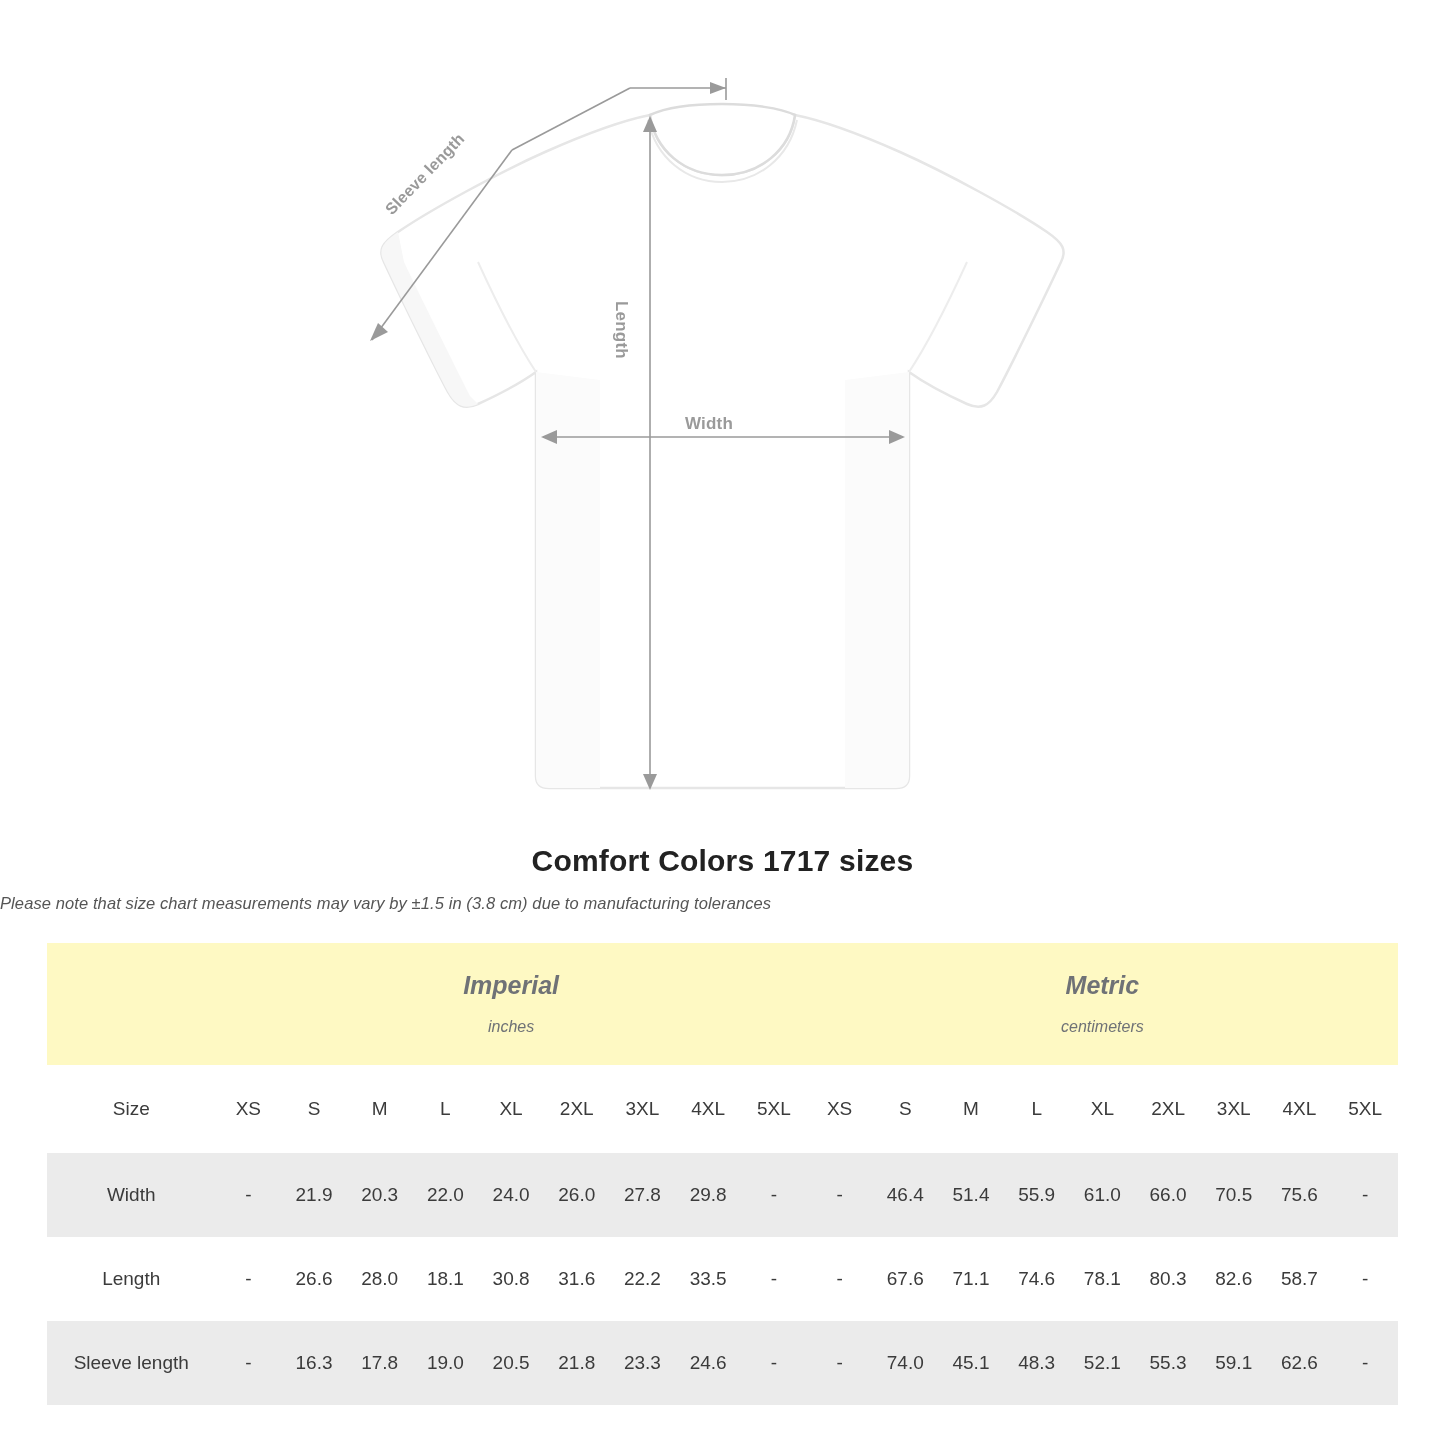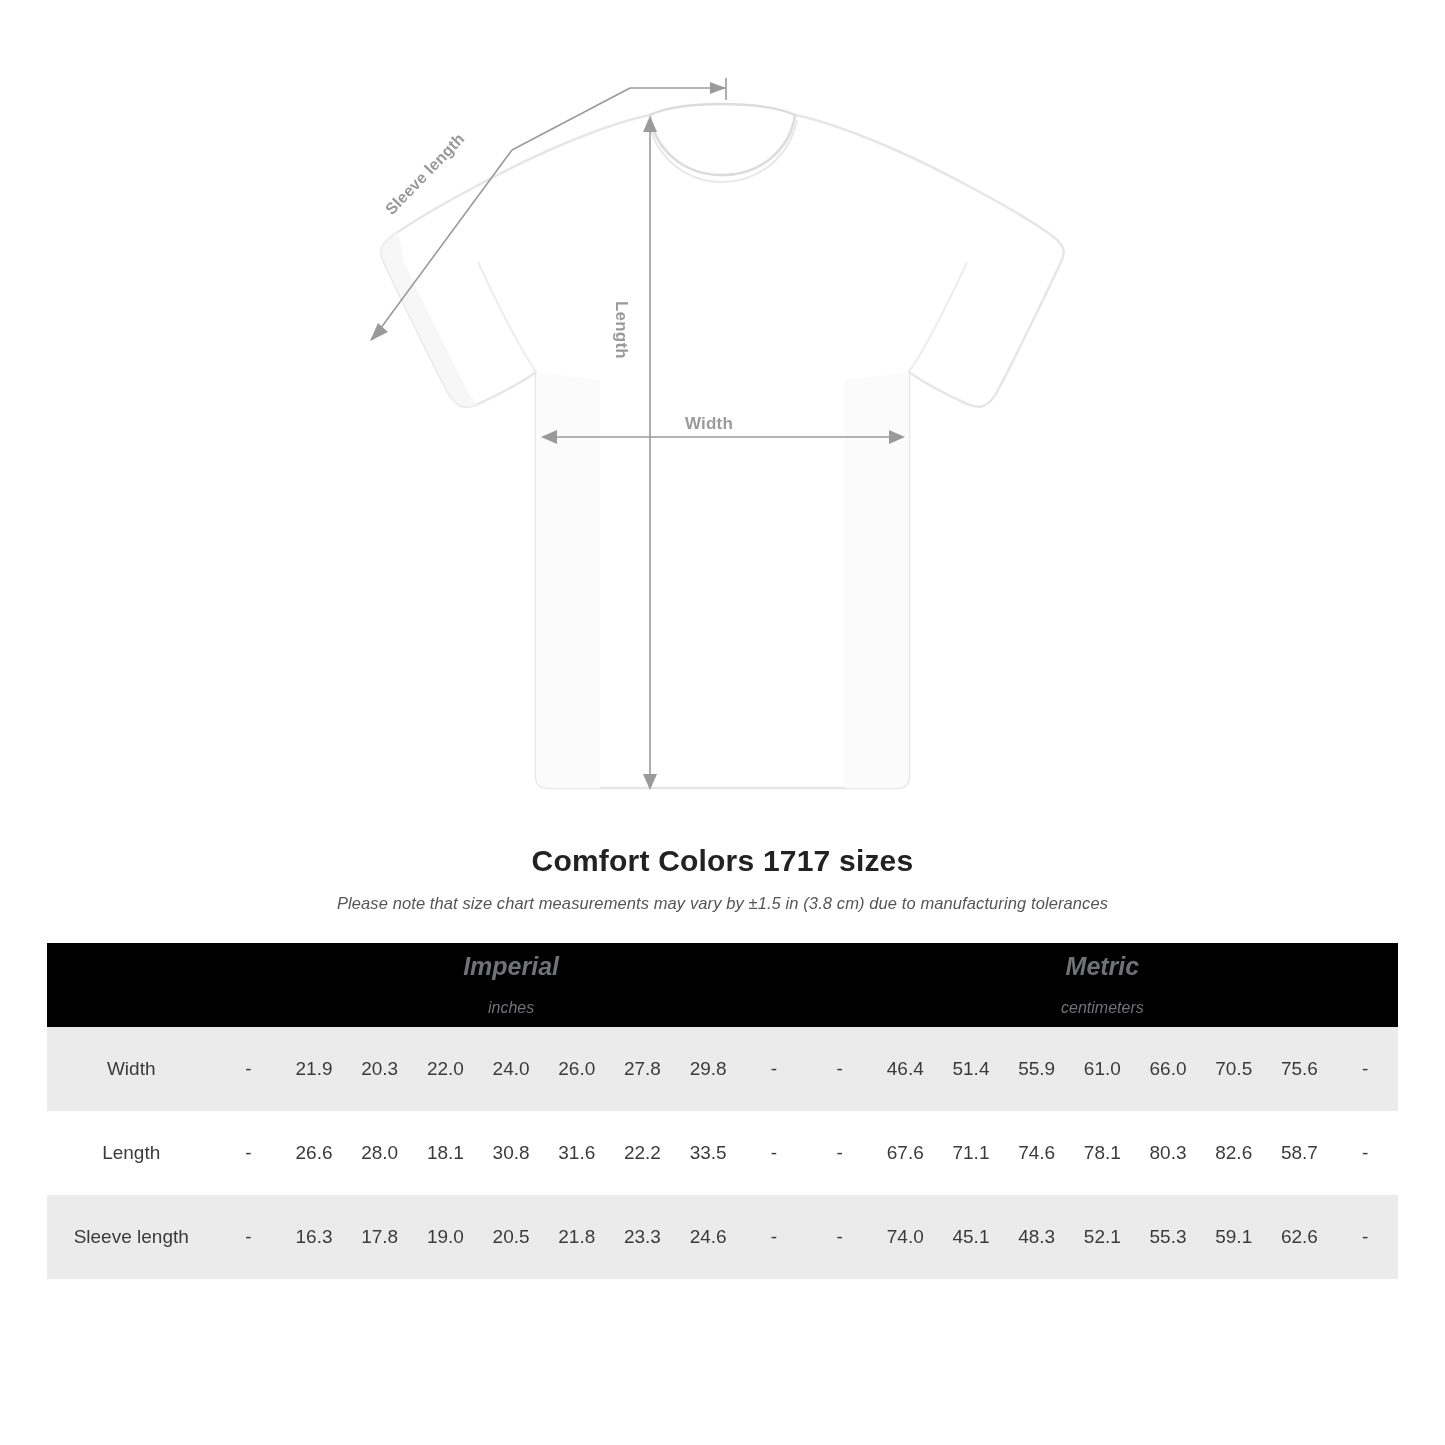--- a/index.html
+++ b/index.html
@@ -66,21 +66,20 @@
   .heading {
     text-align: center;
     font-size: 30px;
     font-weight: bold;
     color: #222222;
     margin: 8px;
     padding-top: 6px;
     letter-spacing: 0.2px;
   }
   .subheading {
-    text-align: center;
     font-size: 16.5px;
     font-style: italic;
     color: #555555;
     margin: 16px 0 0 0;
     letter-spacing: 0.1px;
   }
 
   
   .table-wrap {
     margin: 30px 47px 0 47px;
@@ -91,22 +90,22 @@
     table-layout: fixed;
   }
   table.size-table td,
   table.size-table th {
     text-align: center;
     vertical-align: middle;
     font-weight: normal;
     border: none;
   }
   .unit-row td {
-    background: #000000;
-    height: 84px;
+    background: #fef9c3;
+    height: 122px;
     padding: 0;
   }
   .unit-title {
     font-size: 25px;
     font-style: italic;
     font-weight: bold;
     color: #6f7276;
     line-height: 1.1;
   }
   .unit-sub {
@@ -252,20 +251,41 @@
           <td colspan="9">
             <div class="unit-title">Imperial</div>
             <div class="unit-sub">inches</div>
           </td>
           <td colspan="9">
             <div class="unit-title">Metric</div>
             <div class="unit-sub">centimeters</div>
           </td>
         </tr>
 
+        <tr class="size-row">
+          <td class="hdr-size">Size</td>
+          <td>XS</td>
+          <td>S</td>
+          <td>M</td>
+          <td>L</td>
+          <td>XL</td>
+          <td>2XL</td>
+          <td>3XL</td>
+          <td>4XL</td>
+          <td>5XL</td>
+          <td>XS</td>
+          <td>S</td>
+          <td>M</td>
+          <td>L</td>
+          <td>XL</td>
+          <td>2XL</td>
+          <td>3XL</td>
+          <td>4XL</td>
+          <td>5XL</td>
+        </tr>
 
         <tr class="data-row shaded">
           <td class="row-label">Width</td>
           <td>-</td>
           <td>21.9</td>
           <td>20.3</td>
           <td>22.0</td>
           <td>24.0</td>
           <td>26.0</td>
           <td>27.8</td>

